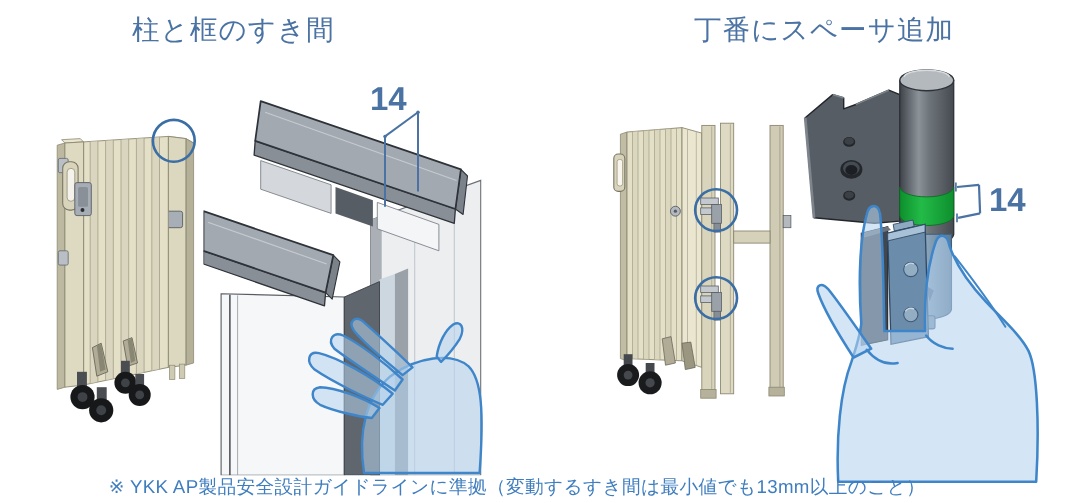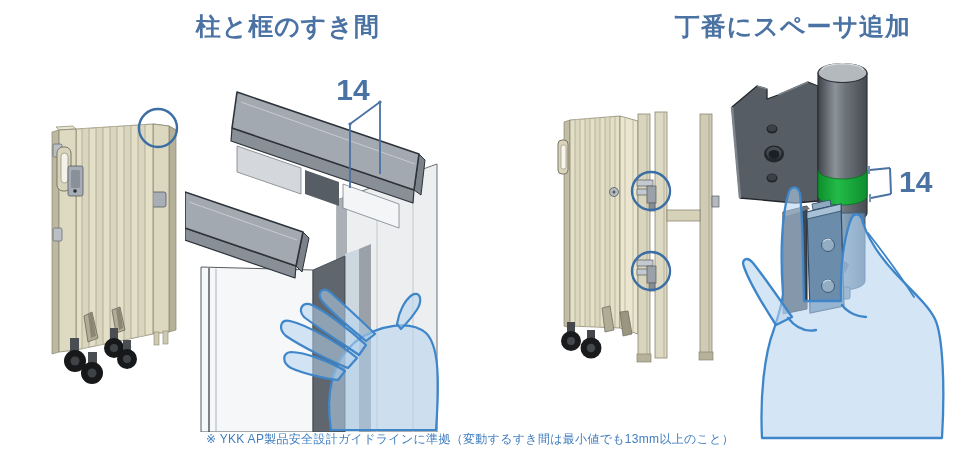--- a/index.html
+++ b/index.html
@@ -1,33 +1,33 @@
 <!DOCTYPE html>
 <html><head>
 <meta charset="utf-8">
 <style>
   html,body{margin:0;padding:0;background:#fff;}
   .canvas{
     position:relative;width:980px;height:457px;background:#ffffff;overflow:hidden;
     font-family:"Liberation Sans","DejaVu Sans",sans-serif;
   }
   .panel-title{
-    position:absolute;top:10px;margin:0;font-size:25px;font-weight:bold;
-    color:#4a72a3;text-align:right;letter-spacing:1px;white-space:nowrap;
+    position:absolute;top:10px;margin:0;font-size:25px;font-weight:normal;
+    color:#4a72a3;text-align:left;letter-spacing:1px;white-space:nowrap;
   }
   .title-left{left:120px;width:260px;}
   .title-right{left:631px;width:280px;}
   .illus{position:absolute;}
   #left-gate{left:28px;top:80px;}
   #left-closeup{left:185px;top:62px;}
   #right-gate{left:540px;top:100px;}
   #right-closeup{left:700px;top:55px;}
   .footnote{
     position:absolute;top:431px;left:0;width:940px;text-align:center;
-    font-size:12px;color:#3f7dbe;letter-spacing:0.3px;
+    font-size:17px;color:#3f7dbe;letter-spacing:0.3px;
   }
   .dim-text{font-family:"Liberation Sans","DejaVu Sans",sans-serif;font-weight:bold;font-size:30px;fill:#4a72a3;}
 </style>
 </head>
 <body>
 
 <div class="canvas">
 
   <h2 class="panel-title title-left">柱と框のすき間</h2>
   <h2 class="panel-title title-right">丁番にスペーサ追加</h2>

